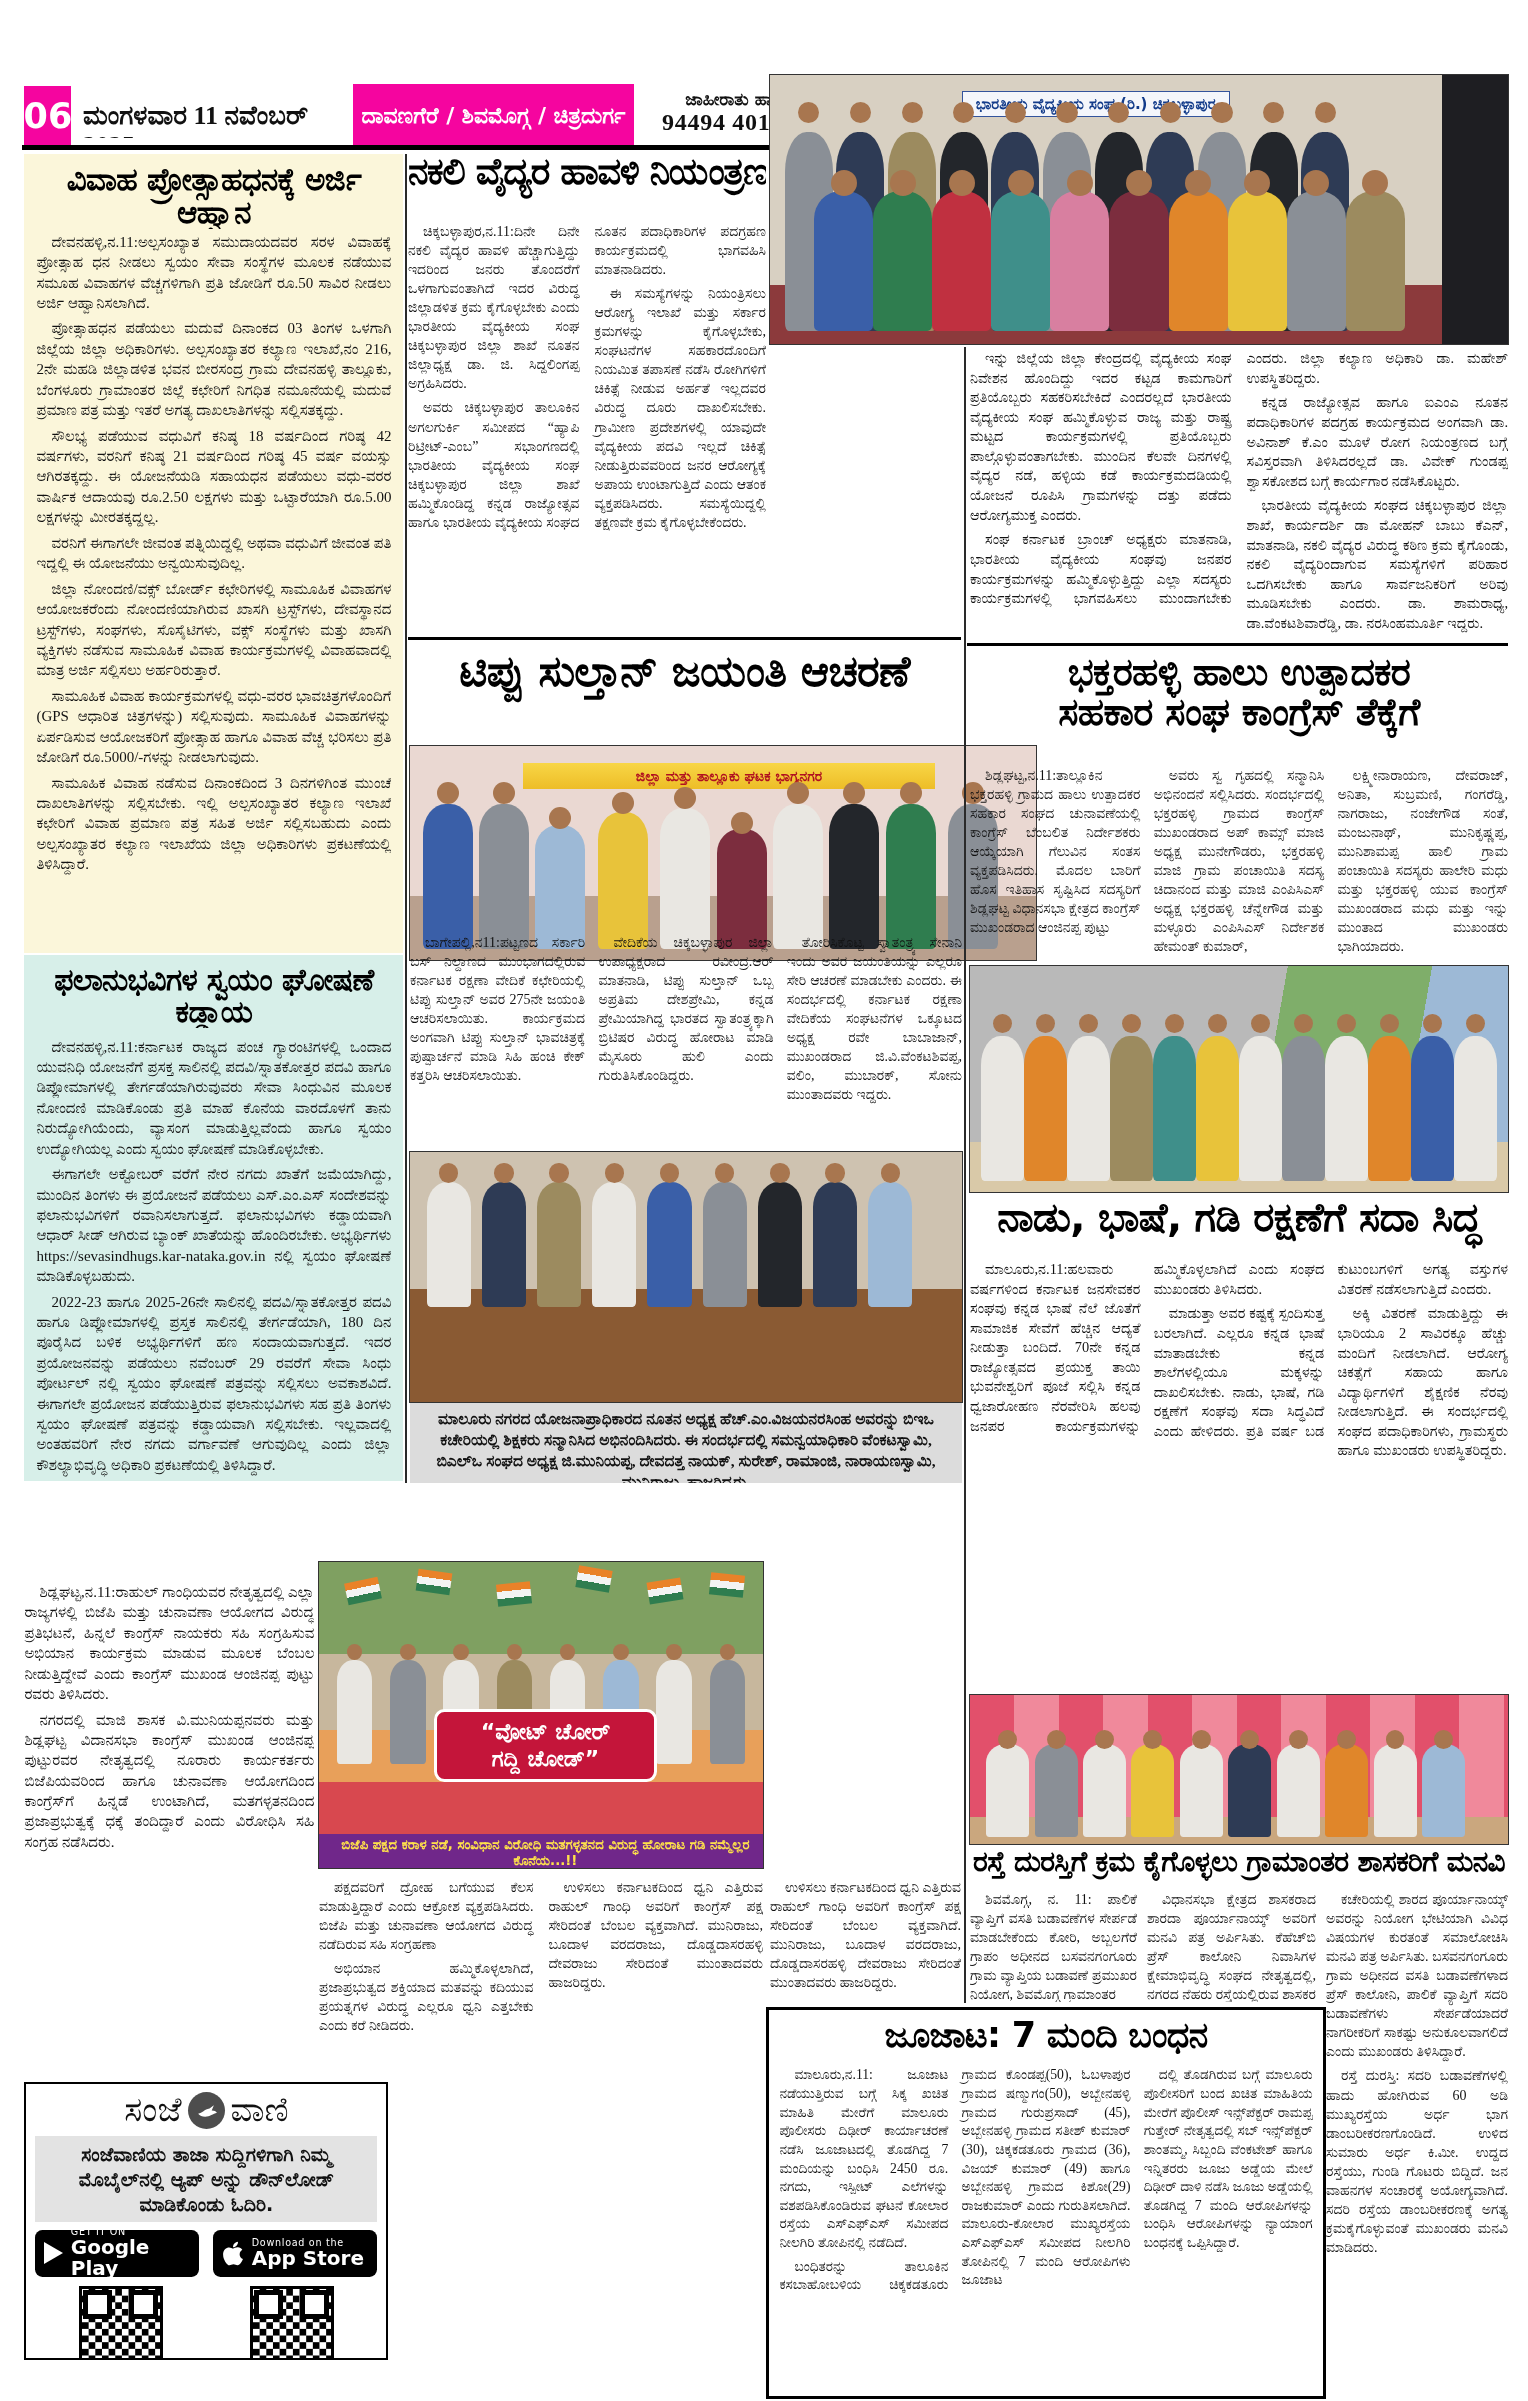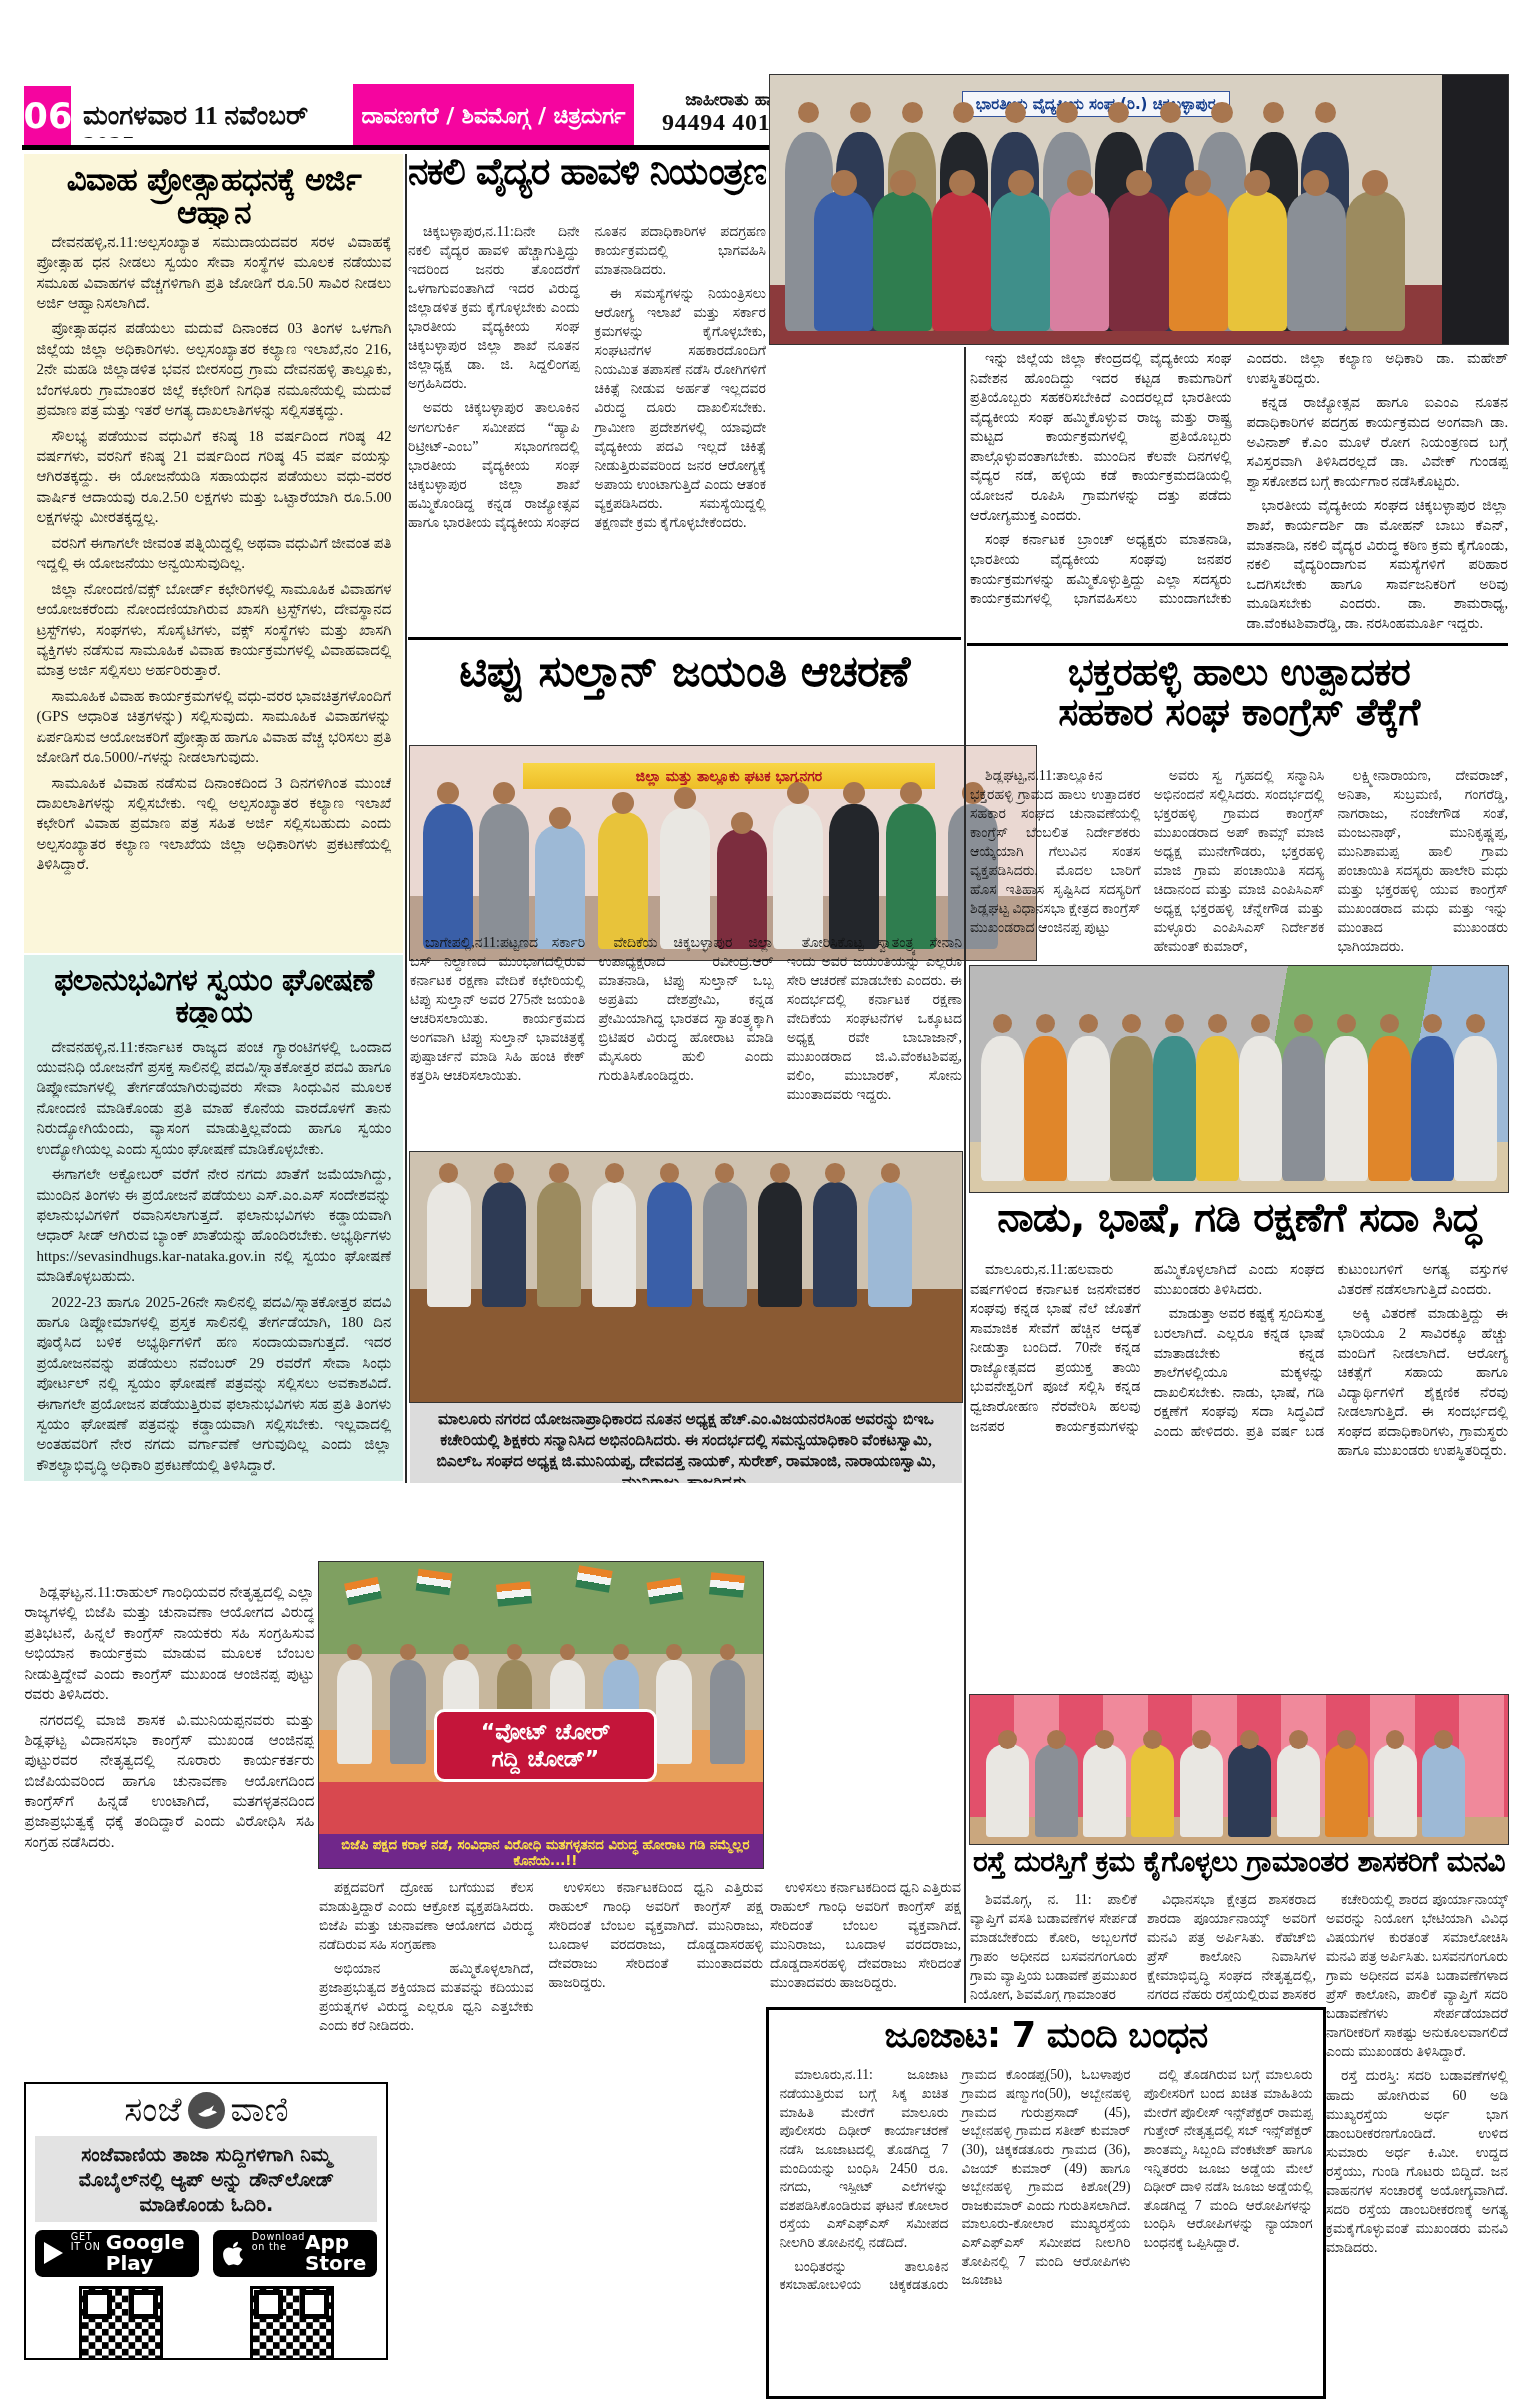--- a/index.html
+++ b/index.html
@@ -71,21 +71,21 @@
 
   
   .ad-box { border:2.2px solid #000; background:#fff; padding:7.4px 9px; }
   .ad-logo { display:flex; align-items:center; justify-content:center; gap:6px; }
   .ad-logo .mtxt { font-size:35px; }
   .ad-strip { background:#e3e3e3; font-family:"DejaVu Sans", sans-serif; font-weight:bold;
               font-size:19px; text-align:center; line-height:1.3; padding:6px 4.4px; margin-top:6px; }
   .badges { display:flex; justify-content:space-between; margin-top:7.4px; }
   .badge { width:164px; height:47px; background:#000; color:#fff; border-radius:7.4px;
            display:flex; align-items:center; gap:7.4px; padding:3px 9px; box-sizing:border-box; }
-  .badge .txt { display:flex; flex-direction:row; line-height:1.05; }
+  .badge .txt { display:flex; flex-direction:column; line-height:1.05; }
   .badge .small { font-size:9.6px; font-family:"DejaVu Sans", sans-serif; letter-spacing:0.7px; }
   .badge .big { font-size:20px; font-family:"DejaVu Sans", sans-serif; font-weight:bold; }
   .play-tri { width:0; height:0; border-top:11px solid transparent; border-bottom:11px solid transparent;
               border-left:19px solid #fff; }
   .qrs { display:flex; justify-content:space-around; margin-top:9px; }
   .qr { width:78px; height:78px; border:3px solid #000; background:#fff;
         background-image:repeating-conic-gradient(#000 0% 25%, #fff 0% 50%);
         background-size:13.3px 13.3px; position:relative; }
   .qr::before, .qr::after { content:""; position:absolute; width:19px; height:19px;
         border:5.2px solid #000; background:#fff; top:1.5px; }

